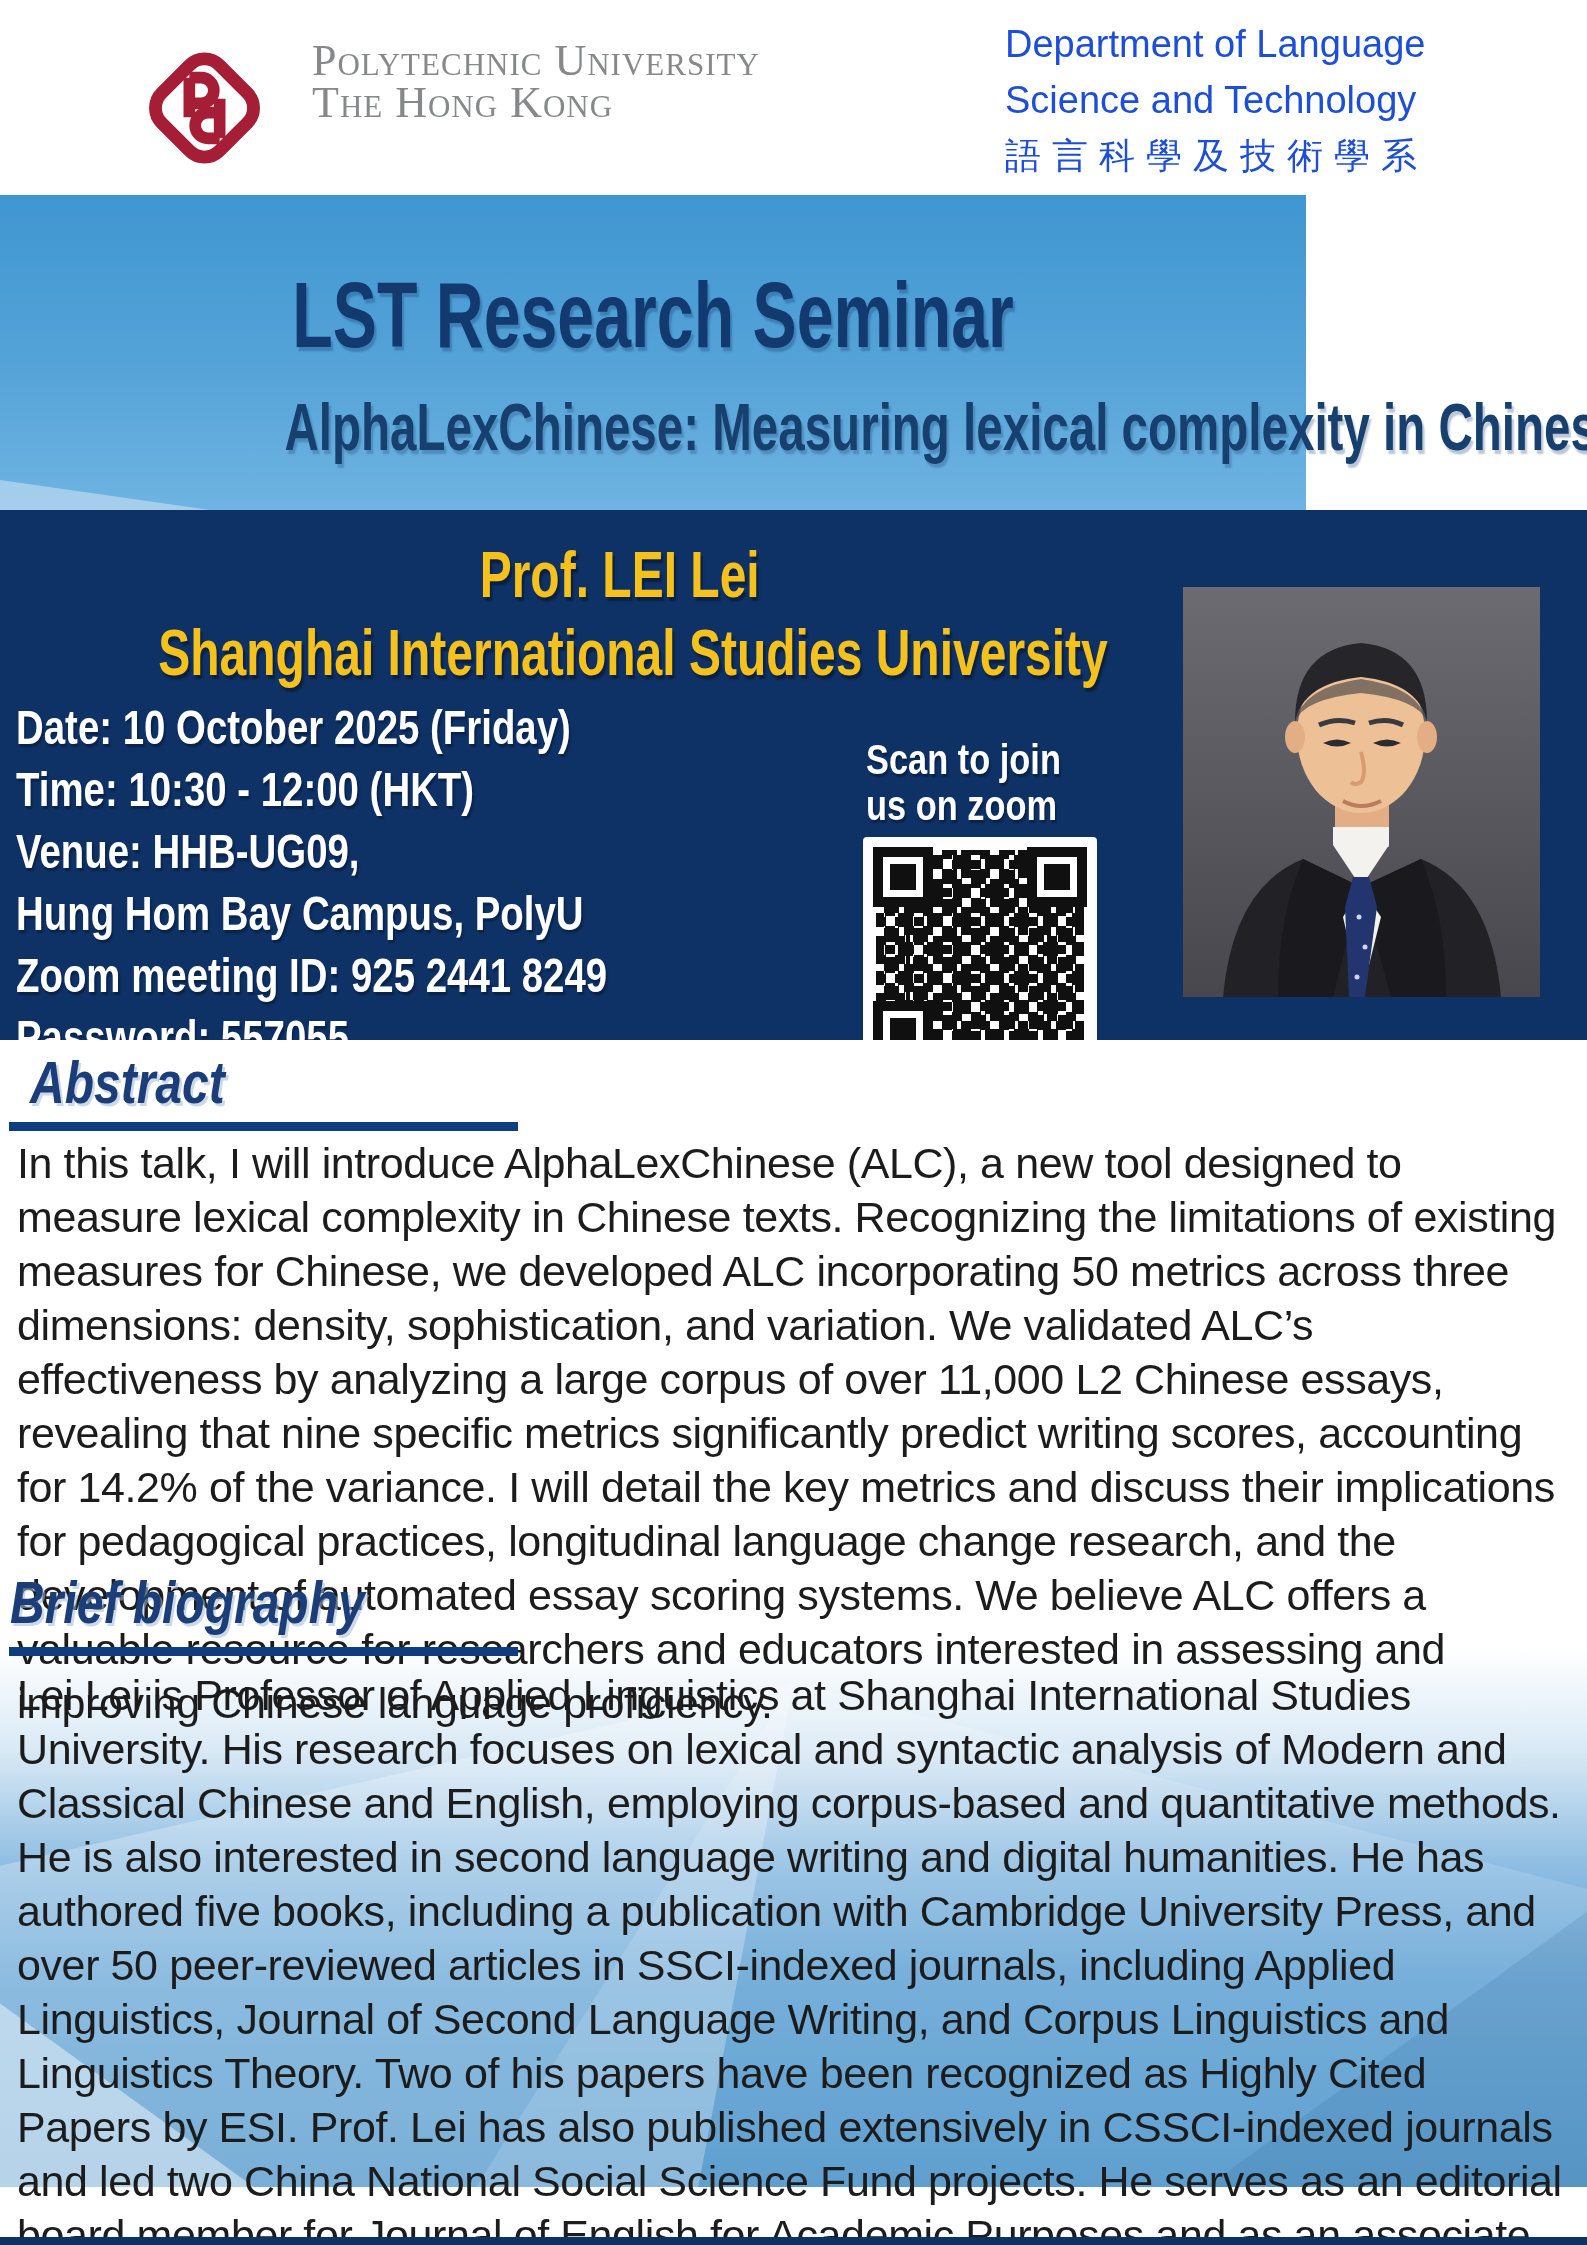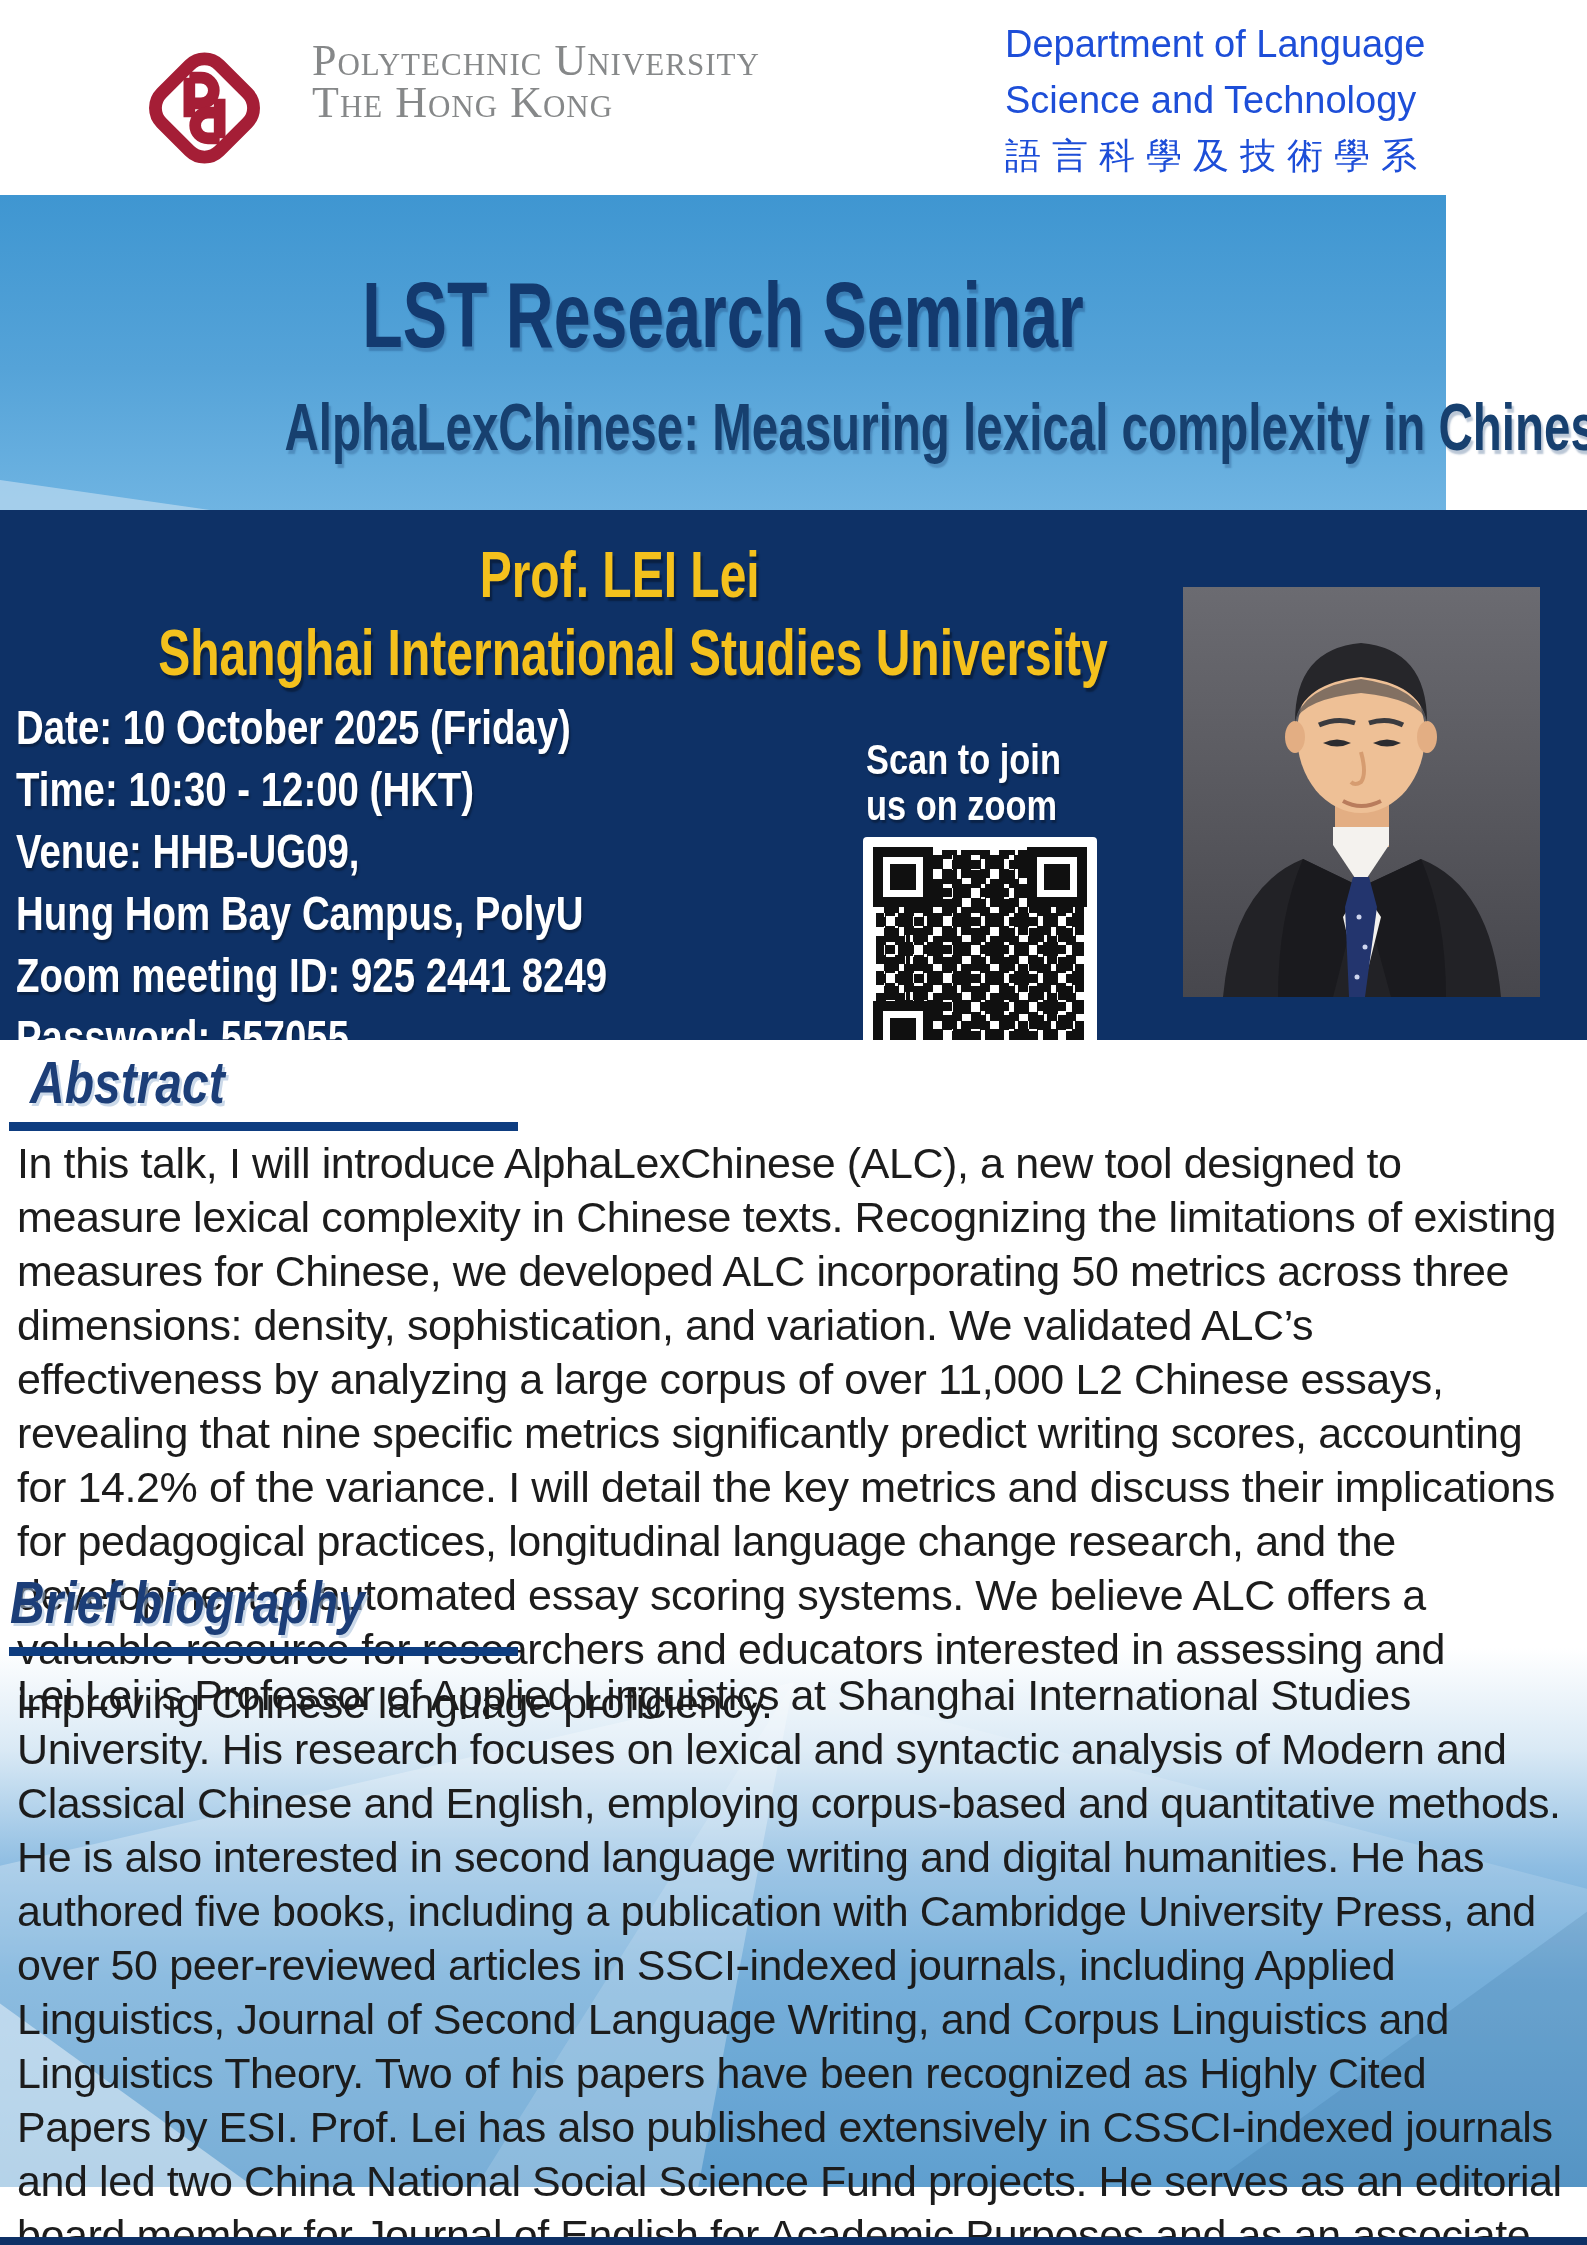--- a/index.html
+++ b/index.html
@@ -9,21 +9,21 @@
   }
   
   .top{position:absolute;left:0;top:0;width:1587px;height:195px;background:#ffffff;}
   .logo{position:absolute;left:112px;top:38px;width:185px;height:140px;}
   .wordmark{position:absolute;left:312px;top:40px;color:#868889;font-family:"Liberation Serif",serif;}
   .wm-en{font-variant:small-caps;font-size:44px;line-height:42px;letter-spacing:1px;}
   .wm-zh{font-size:35px;line-height:48px;letter-spacing:5px;margin-top:2px;}
   .dept{position:absolute;left:1005px;top:16px;color:#1d4ed8;font-size:38px;line-height:56px;}
   .dept-zh{letter-spacing:11px;font-size:36px;}
   
-  .band{position:absolute;left:0;top:195px;width:1446px;height:315px;
+  .band{position:absolute;left:0;top:195px;width:1306px;height:315px;
     background:linear-gradient(180deg,#3f96d1 0%,#55a3d8 55%,#6fb4e2 100%);}
   .band-wedge{position:absolute;left:0;bottom:0;width:210px;height:30px;
     background:#aad0ec;clip-path:polygon(0 0,0 100%,100% 100%);opacity:.9;}
   .band-title{position:absolute;left:0;top:68px;width:100%;text-align:center;}
   .band-sub{position:absolute;left:0;top:194px;width:100%;text-align:center;}
   .cond{display:inline-block;white-space:nowrap;font-weight:bold;transform-origin:center top;}
   .t-series{font-size:92px;color:#133a6f;transform:scaleX(.72);
     text-shadow:3px 4px 2px rgba(30,70,120,.35);}
   .t-talk{font-size:66px;color:#17406f;transform:scaleX(.72);
     text-shadow:3px 4px 2px rgba(30,70,120,.30);}

